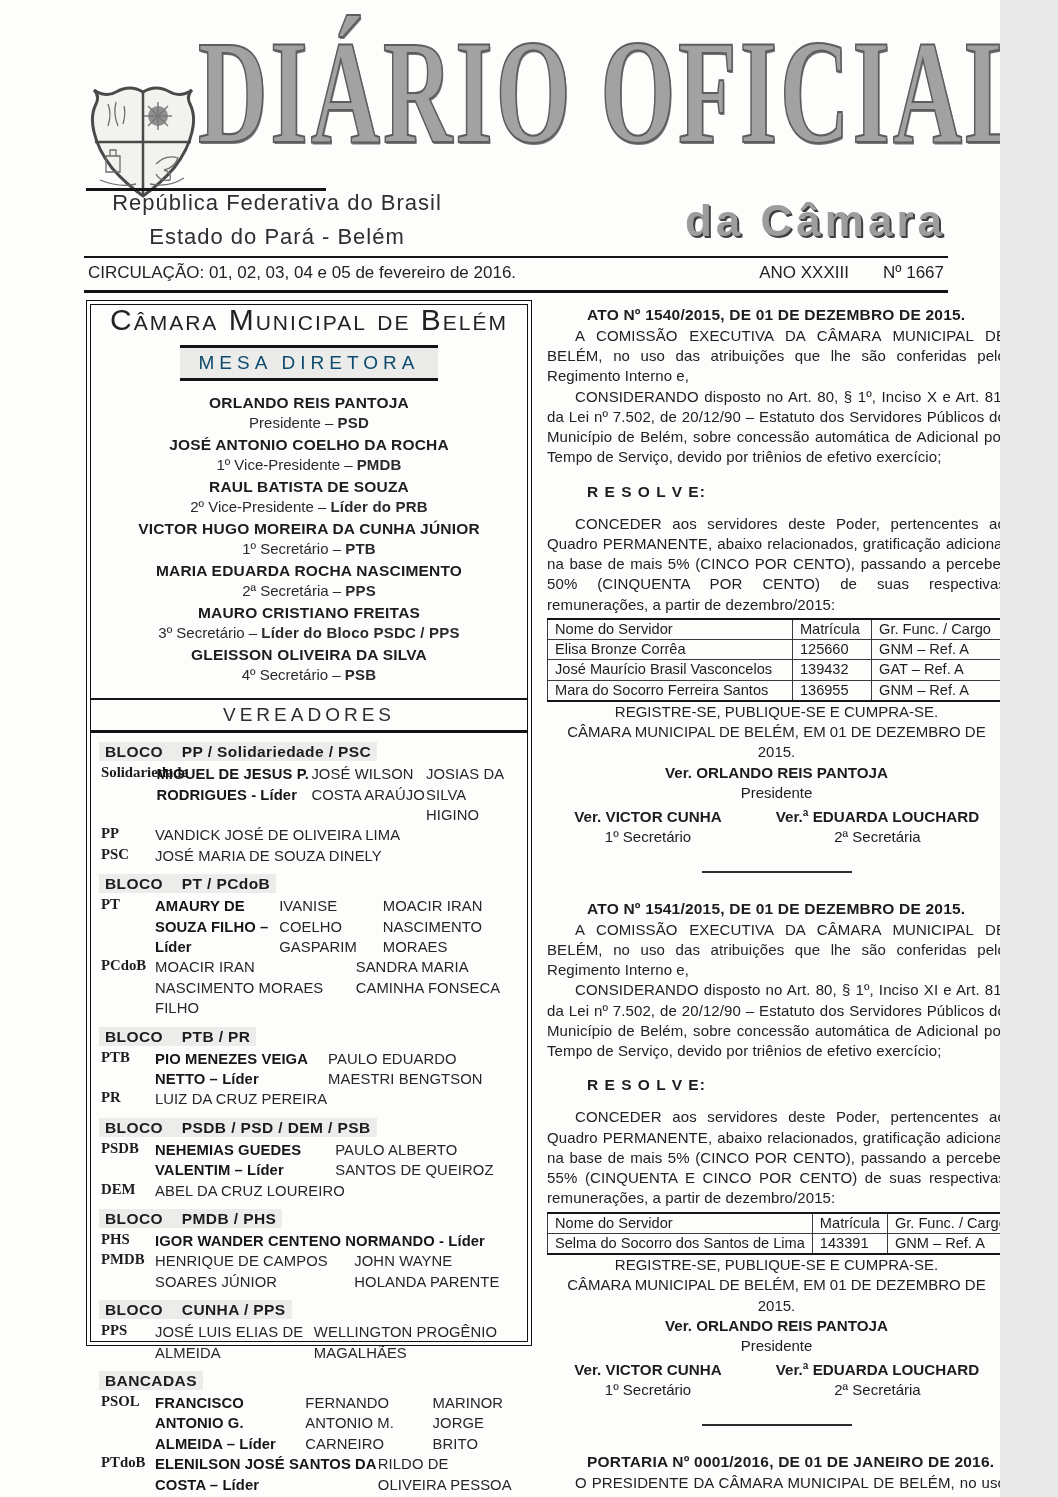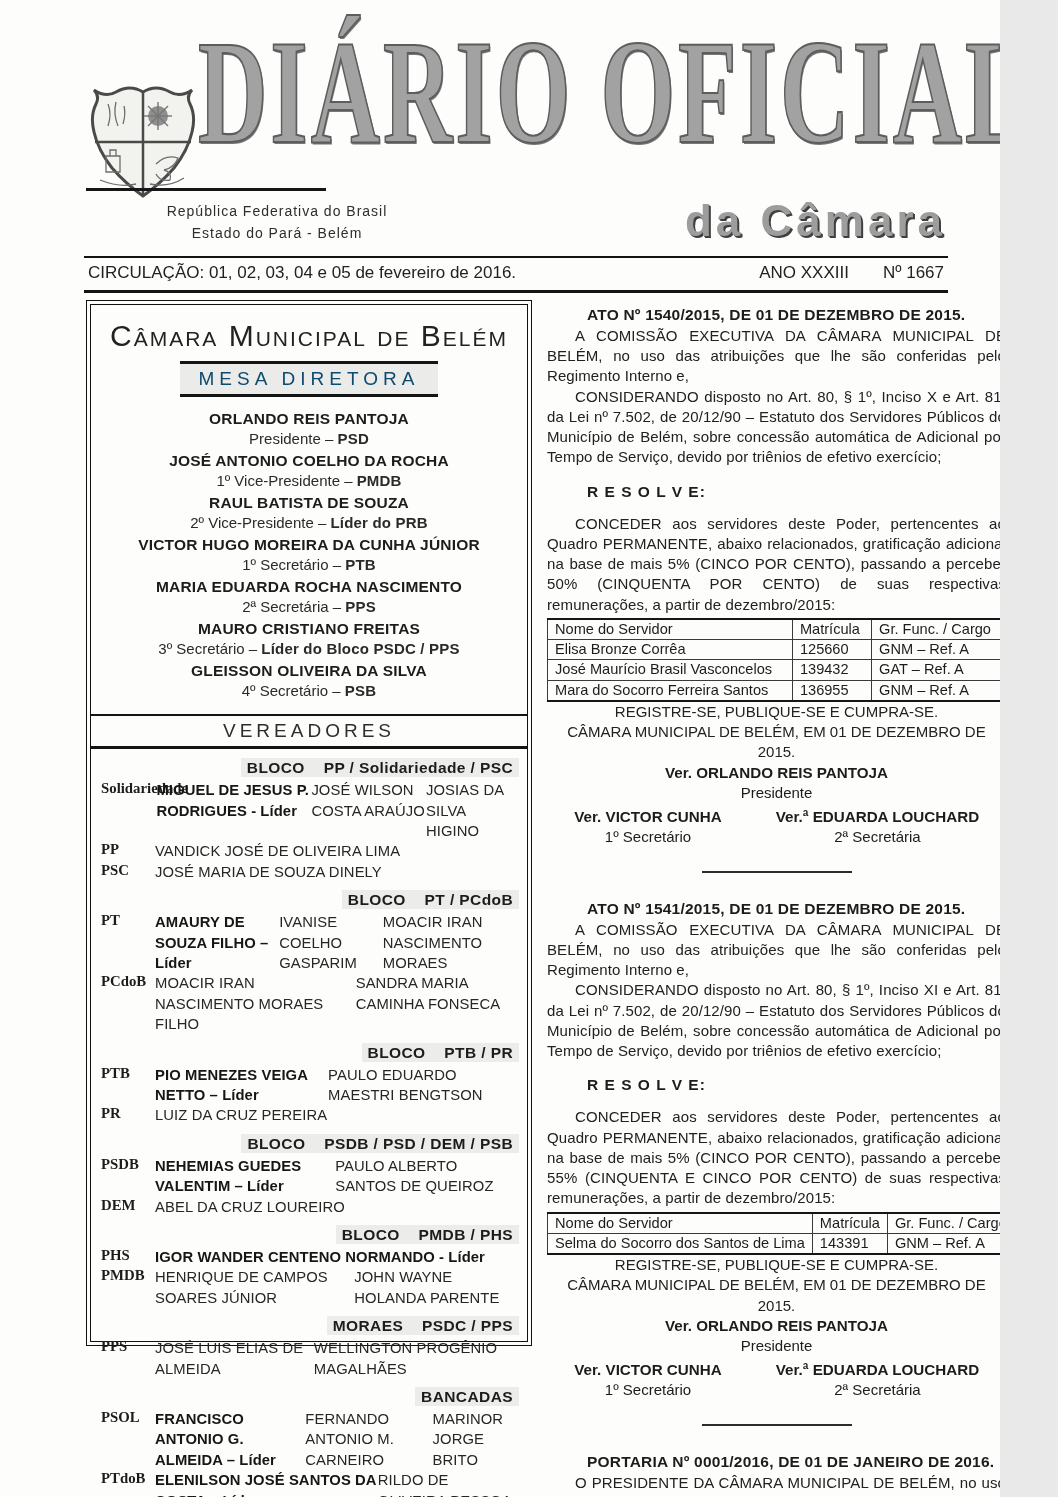--- a/index.html
+++ b/index.html
@@ -17,22 +17,22 @@
   .crest { position:absolute; left:86px; top:84px; width:114px; height:128px; }
   .big-title {
     position:absolute; left:198px; top:6px; width:810px; height:180px;
     font-family:"Liberation Serif", serif;
     font-size:96px; font-weight:bold; letter-spacing:3px; white-space:nowrap;
     color:#a2a2a2; -webkit-text-stroke:1.4px #5d5d5d;
     text-shadow:1px 1px 0 #787878;
     transform:scaleY(1.55); transform-origin:top left;
   }
   .title-rule { position:absolute; left:86px; top:188px; width:240px; height:3px; background:#161616; }
-  .subtitles { position:absolute; left:112px; top:201px; width:330px; text-align:center;
-    font-size:14px; color:#2e2e2e; line-height:1.55; letter-spacing:1px; }
+  .subtitles { position:absolute; left:112px; top:186px; width:330px; text-align:center;
+    font-size:22px; color:#2e2e2e; line-height:1.55; letter-spacing:1px; }
   .right-title {
     position:absolute; right:54px; top:196px;
     font-size:44px; font-weight:bold; letter-spacing:4px; white-space:nowrap;
     color:#9d9d9d; text-shadow:2px 2px 0 #3f3f3f, 1px 1px 0 #6a6a6a;
   }
 
   
   .circ-bar {
     position:absolute; left:84px; right:52px; top:256px;
     border-top:2px solid #141414; border-bottom:3px solid #141414;
@@ -42,21 +42,21 @@
   .circ-right { display:flex; gap:34px; }
 
   
   .main { position:absolute; left:86px; top:300px; width:920px; display:flex; gap:15px; }
 
   
   .left-box {
     width:446px; height:1046px; flex:0 0 auto;
     border:1px solid #111;
     box-shadow: inset 0 0 0 3px #fdfdfc, inset 0 0 0 4px #111;
-    padding:16px 12px 8px 12px;
+    padding:0 12px 8px 12px;
   }
   .cmb-title {
     text-align:center; font-variant:small-caps; letter-spacing:2px;
     font-size:30px; color:#222; margin-top:2px;
   }
   .mesa-header {
     width:258px; margin:8px auto 12px auto; text-align:center;
     border-top:3px solid #141414; border-bottom:3px solid #141414;
     background:#ebebe9; font-size:19px; letter-spacing:5px; color:#0c4a6e;
     padding:4px 0;
@@ -65,21 +65,21 @@
   .m-name { font-weight:bold; font-size:15.5px; line-height:1.28; letter-spacing:.2px; }
   .m-role { font-size:15px; line-height:1.28; margin-bottom:3px; color:#2a2a2a; }
   .m-role b { letter-spacing:.2px; }
 
   .ver-header {
     margin:14px -8px 10px -8px; text-align:center;
     border-top:2.5px solid #141414; border-bottom:3px solid #141414;
     font-size:19px; letter-spacing:4px; color:#2d2d2d; padding:4px 0;
   }
 
-  .block-header { text-align:right; margin:9px 0 3px 0; font-size:15.5px; }
+  .block-header { text-align:left; margin:9px 0 3px 0; font-size:15.5px; }
   .block-header span { background:#ececea; font-weight:bold; letter-spacing:.4px; white-space:pre; padding:1px 6px; }
   .v-row { display:flex; margin-left:2px; font-size:14.8px; }
   .v-party { font-weight:bold; min-width:54px; padding-right:10px; white-space:nowrap;font-family:Liberation Serif, serif; }
   .v-names { display:flex; flex-direction:row; }
   .v-line { line-height:1.38; color:#262626; letter-spacing:.1px; }
   .v-line.bold { font-weight:bold; color:#161616; }
 
   
   .right-col { width:459px; flex:0 0 auto; padding-top:5px; }
   .sec-heading { font-weight:bold; font-size:15.5px; padding-left:40px; line-height:1.35; letter-spacing:.2px; }
@@ -239,21 +239,21 @@
               <div class="v-line bold">IGOR WANDER CENTENO NORMANDO - Líder</div>
             </div>
           </div>
           <div class="v-row">
             <div class="v-party">PMDB</div>
             <div class="v-names">
               <div class="v-line">HENRIQUE DE CAMPOS SOARES JÚNIOR</div>
               <div class="v-line">JOHN WAYNE HOLANDA PARENTE</div>
             </div>
           </div>
-          <div class="block-header"><span>MORAES    PSDC / PPS</span></div>
+          <div class="block-header"><span>BLOCO    CUNHA / PPS</span></div>
           <div class="v-row">
             <div class="v-party">PPS</div>
             <div class="v-names">
               <div class="v-line">JOSÉ LUIS ELIAS DE ALMEIDA</div>
               <div class="v-line">WELLINGTON PROGÊNIO MAGALHÃES</div>
             </div>
           </div>
           <div class="block-header"><span>BANCADAS</span></div>
           <div class="v-row">
             <div class="v-party">PSOL</div>

